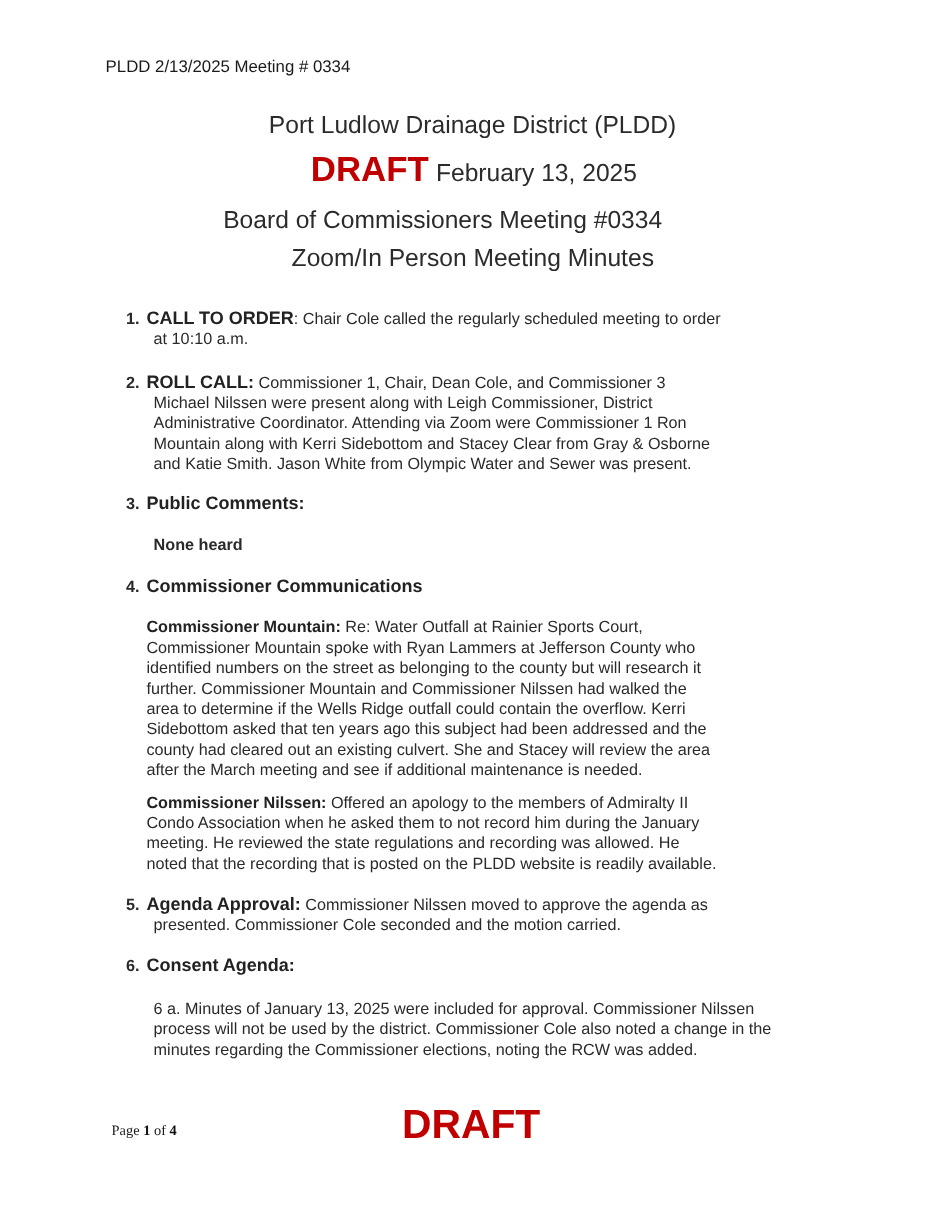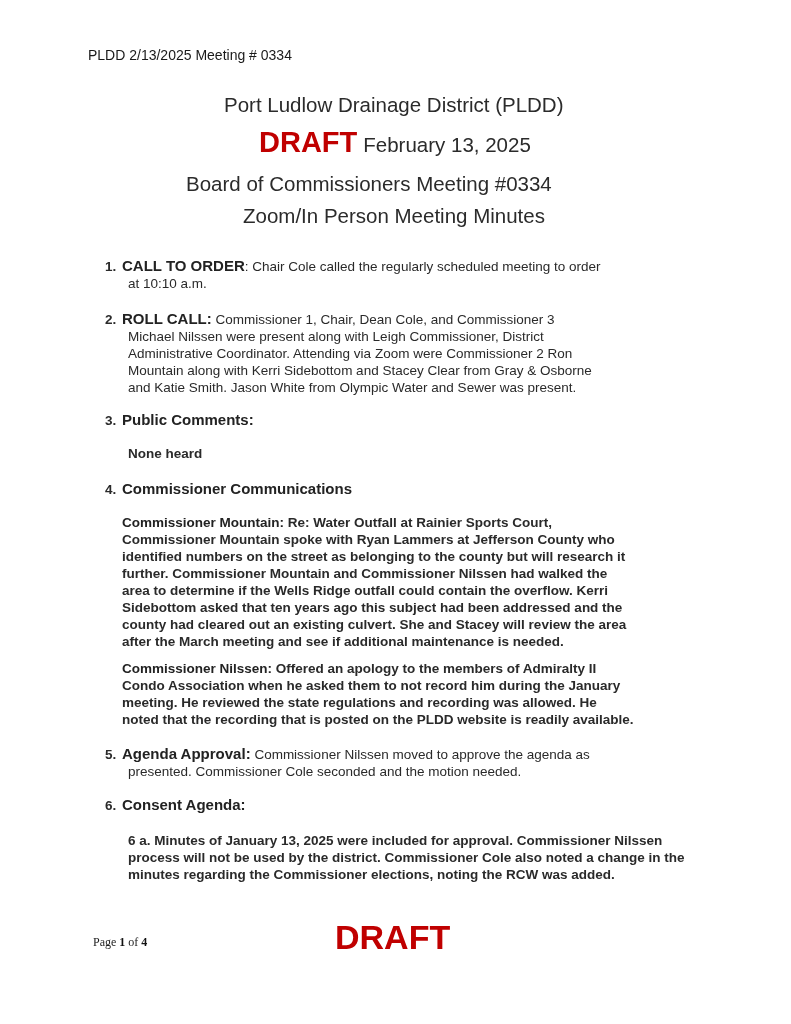--- a/index.html
+++ b/index.html
@@ -14,21 +14,21 @@
     .draft-word { font-weight: bold; color: #c00000; font-size: 29px; vertical-align: baseline; }
     .draft-date { font-size: 20.5px; color: #2b2b2b; margin-left: 6px; vertical-align: baseline; }
     .board-title { left: 186px; top: 172px; font-size: 20.5px; color: #2b2b2b; }
     .minutes-title { left: 243px; top: 204px; font-size: 20.5px; color: #2b2b2b; }
 
     .item { position: absolute; left: 105px; font-size: 13.5px; line-height: 17px; color: #2a2a2a; }
     .item .num { display: inline-block; width: 17px; font-weight: bold; font-size: 13.5px; }
     .item .head { font-weight: bold; font-size: 15px; color: #222; }
     .item .line { display: block; white-space: nowrap; }
     .item .cont { padding-left: 23px; }
-    .sub { position: absolute; left: 122px; font-size: 13.5px; line-height: 17px; color: #2a2a2a; font-weight: bold; }
+    .sub { position: absolute; left: 122px; font-size: 13.5px; line-height: 17px; color: #2a2a2a; }
     .sub .line { display: block; white-space: nowrap; }
     .sub b { color: #222; }
     .none-heard { position: absolute; left: 128px; top: 446px; font-size: 13.5px; font-weight: bold; color: #2a2a2a; }
     .sup { font-size: 8px; vertical-align: super; line-height: 0; }
 
     .footer-page { left: 93px; top: 935px; font-size: 12px; color: #1a1a1a; font-family: Liberation Serif, serif; }
     .footer-page b { color: #111; }
     .footer-draft { left: 335px; top: 918px; font-size: 34px; font-weight: bold; color: #c00000; }
   </style>
 </head>
@@ -46,21 +46,21 @@
 <div class="abs minutes-title">Zoom/In Person Meeting Minutes</div>
 
 <div class="item" style="top:257px;">
   <span class="line"><span class="num">1.</span><span class="head">CALL TO ORDER</span><span>: Chair Cole called the regularly scheduled meeting to order</span></span>
   <span class="line cont">at 10:10 a.m.</span>
 </div>
 
 <div class="item" style="top:310px;">
   <span class="line"><span class="num">2.</span><span class="head">ROLL CALL:</span><span> Commissioner 1, Chair, Dean Cole, and Commissioner 3</span></span>
   <span class="line cont">Michael Nilssen were present along with Leigh Commissioner, District</span>
-  <span class="line cont">Administrative Coordinator.  Attending via Zoom were Commissioner 2 Ron</span>
+  <span class="line cont">Administrative Coordinator.  Attending via Zoom were Commissioner 1 Ron</span>
   <span class="line cont">Mountain along with Kerri Sidebottom and Stacey Clear from Gray &amp; Osborne</span>
   <span class="line cont">and Katie Smith. Jason White from Olympic Water and Sewer was present.</span>
 </div>
 
 <div class="item" style="top:411px;">
   <span class="line"><span class="num">3.</span><span class="head">Public Comments:</span></span>
 </div>
 <div class="none-heard">None heard</div>
 
 <div class="item" style="top:480px;">
@@ -80,21 +80,21 @@
 
 <div class="sub" style="top:660px;">
   <span class="line"><b>Commissioner Nilssen:</b><span>  Offered an apology to the members of Admiralty II</span></span>
   <span class="line">Condo Association when he asked them to not record him during the January</span>
   <span class="line">meeting.  He reviewed the state regulations and recording was allowed.  He</span>
   <span class="line">noted that the recording that is posted on the PLDD website is readily available.</span>
 </div>
 
 <div class="item" style="top:745px;">
   <span class="line"><span class="num">5.</span><span class="head">Agenda Approval:</span><span> Commissioner Nilssen moved to approve the agenda as</span></span>
-  <span class="line cont">presented.  Commissioner Cole seconded and the motion needed.</span>
+  <span class="line cont">presented.  Commissioner Cole seconded and the motion carried.</span>
 </div>
 
 <div class="item" style="top:796px;">
   <span class="line"><span class="num">6.</span><span class="head">Consent Agenda:</span></span>
 </div>
 
 <div class="sub" style="left:128px; top:832px;">
   <span class="line">6 a.  Minutes of January 13, 2025 were included for approval.   Commissioner Nilssen</span>
   <span class="line">process will not be used by the district.  Commissioner Cole also noted a change in the</span>
   <span class="line">minutes regarding the Commissioner elections, noting the RCW was added.</span>

